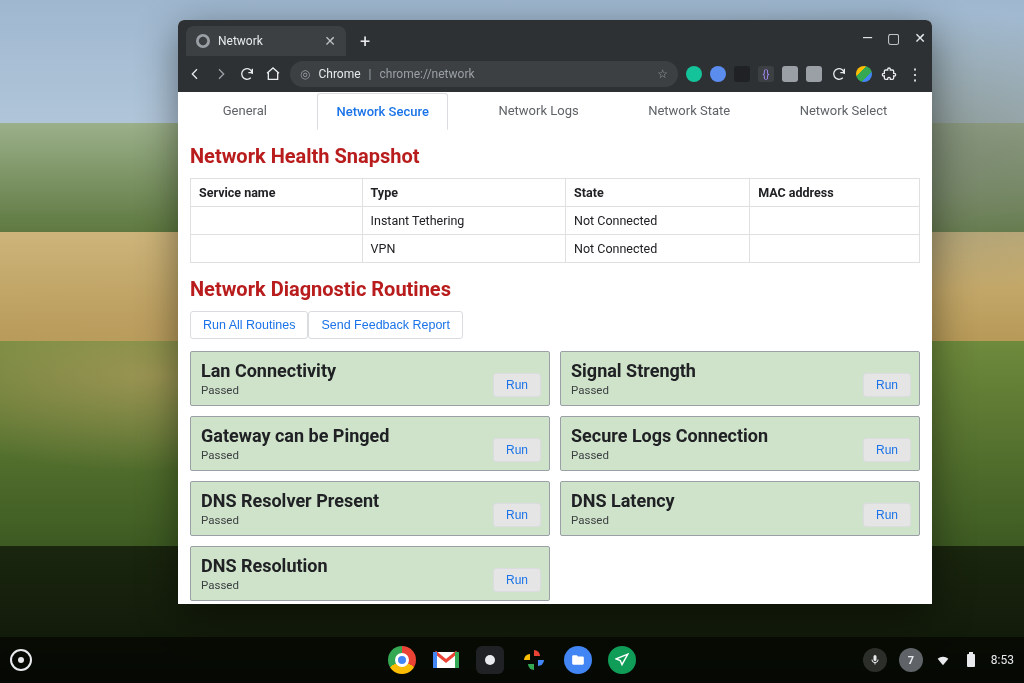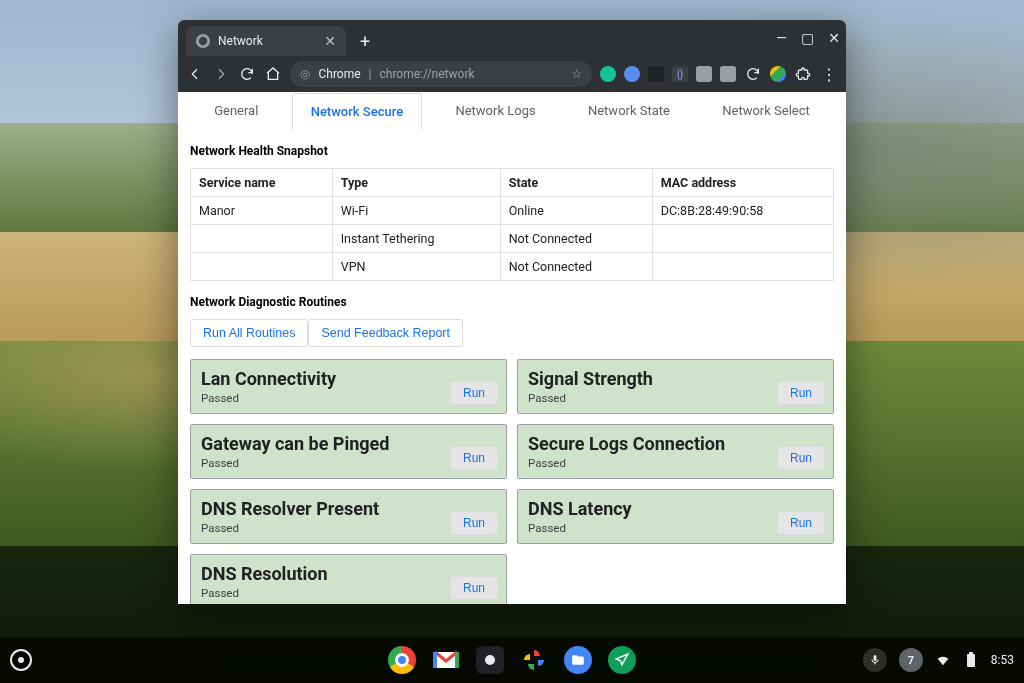--- a/index.html
+++ b/index.html
@@ -24,21 +24,21 @@
         #9baf8a 18%, #5e7940 34%,
         #cdb47a 34%, #b79a58 50%,
         #6e8a3c 50%, #3d5a22 80%,
         #1a260e 80%, #0e1508 100%);
   }
 
   
   .window {
     position: absolute;
     left: 178px; top: 20px;
-    width: 668px; height: 584px;
+    width: 754px; height: 584px;
     background: #fff;
     border-radius: 6px 6px 0 0;
     box-shadow: 0 10px 40px rgba(0,0,0,0.45);
     display: flex; flex-direction: column;
     overflow: hidden;
   }
   .tabstrip {
     height: 36px;
     background: #2e3134;
     display: flex; align-items: flex-end;
@@ -88,21 +88,21 @@
   
   .page{flex:1;background:#fff;overflow-y:auto;padding:0 0 20px 0}
   .tabs-row{
     display:flex;justify-content:space-around;border-bottom:1px solid #fff;padding:0 10px;height:38px;align-items:stretch;
   }
   .page-tab{
     font-size:13px;color:#5f6368;display:flex;align-items:center;padding:0 18px;cursor:pointer;border:1px solid transparent;
   }
   .page-tab.active{color:#1a73e8;font-weight:500;border:1px solid #dadce0;border-bottom:1px solid #fff;border-radius:3px 3px 0 0;background:#fff;position:relative;top:1px}
   .section{padding:6px 12px 0 12px}
-  .section h2{font-size:12px;font-weight:700;color:#000000;margin:8px 0 10px 0}
+  .section h2{font-size:20px;font-weight:700;color:#b91c1c;margin:8px 0 10px 0}
   table.snapshot{width:100%;border-collapse:collapse;font-size:12.5px;color:#202124}
   table.snapshot th, table.snapshot td{border:1px solid #e0e0e0;padding:6px 8px;text-align:left}
   table.snapshot th{font-weight:700;background:#fff}
   .actions-row{display:flex;gap:0;margin:6px 0 12px 0}
   .link-btn{
     border:1px solid #dadce0;background:#fff;color:#1a73e8;font-size:12.5px;padding:6px 12px;border-radius:3px;cursor:pointer;
   }
   .diag-grid{display:grid;grid-template-columns:1fr 1fr;gap:10px}
   .diag-card{
     border:1px solid #9aa0a6;background:#cfe3ca;border-radius:2px;padding:8px 10px;position:relative;min-height:44px;
@@ -218,26 +218,20 @@
         <thead>
           <tr>
             <th>Service name</th>
             <th>Type</th>
             <th>State</th>
             <th>MAC address</th>
           </tr>
         </thead>
         <tbody>
           <tr>
-            <td>Manor</td>
-            <td>Wi-Fi</td>
-            <td>Online</td>
-            <td>DC:8B:28:49:90:58</td>
-          </tr>
-          <tr>
             <td></td>
             <td>Instant Tethering</td>
             <td>Not Connected</td>
             <td></td>
           </tr>
           <tr>
             <td></td>
             <td>VPN</td>
             <td>Not Connected</td>
             <td></td>

